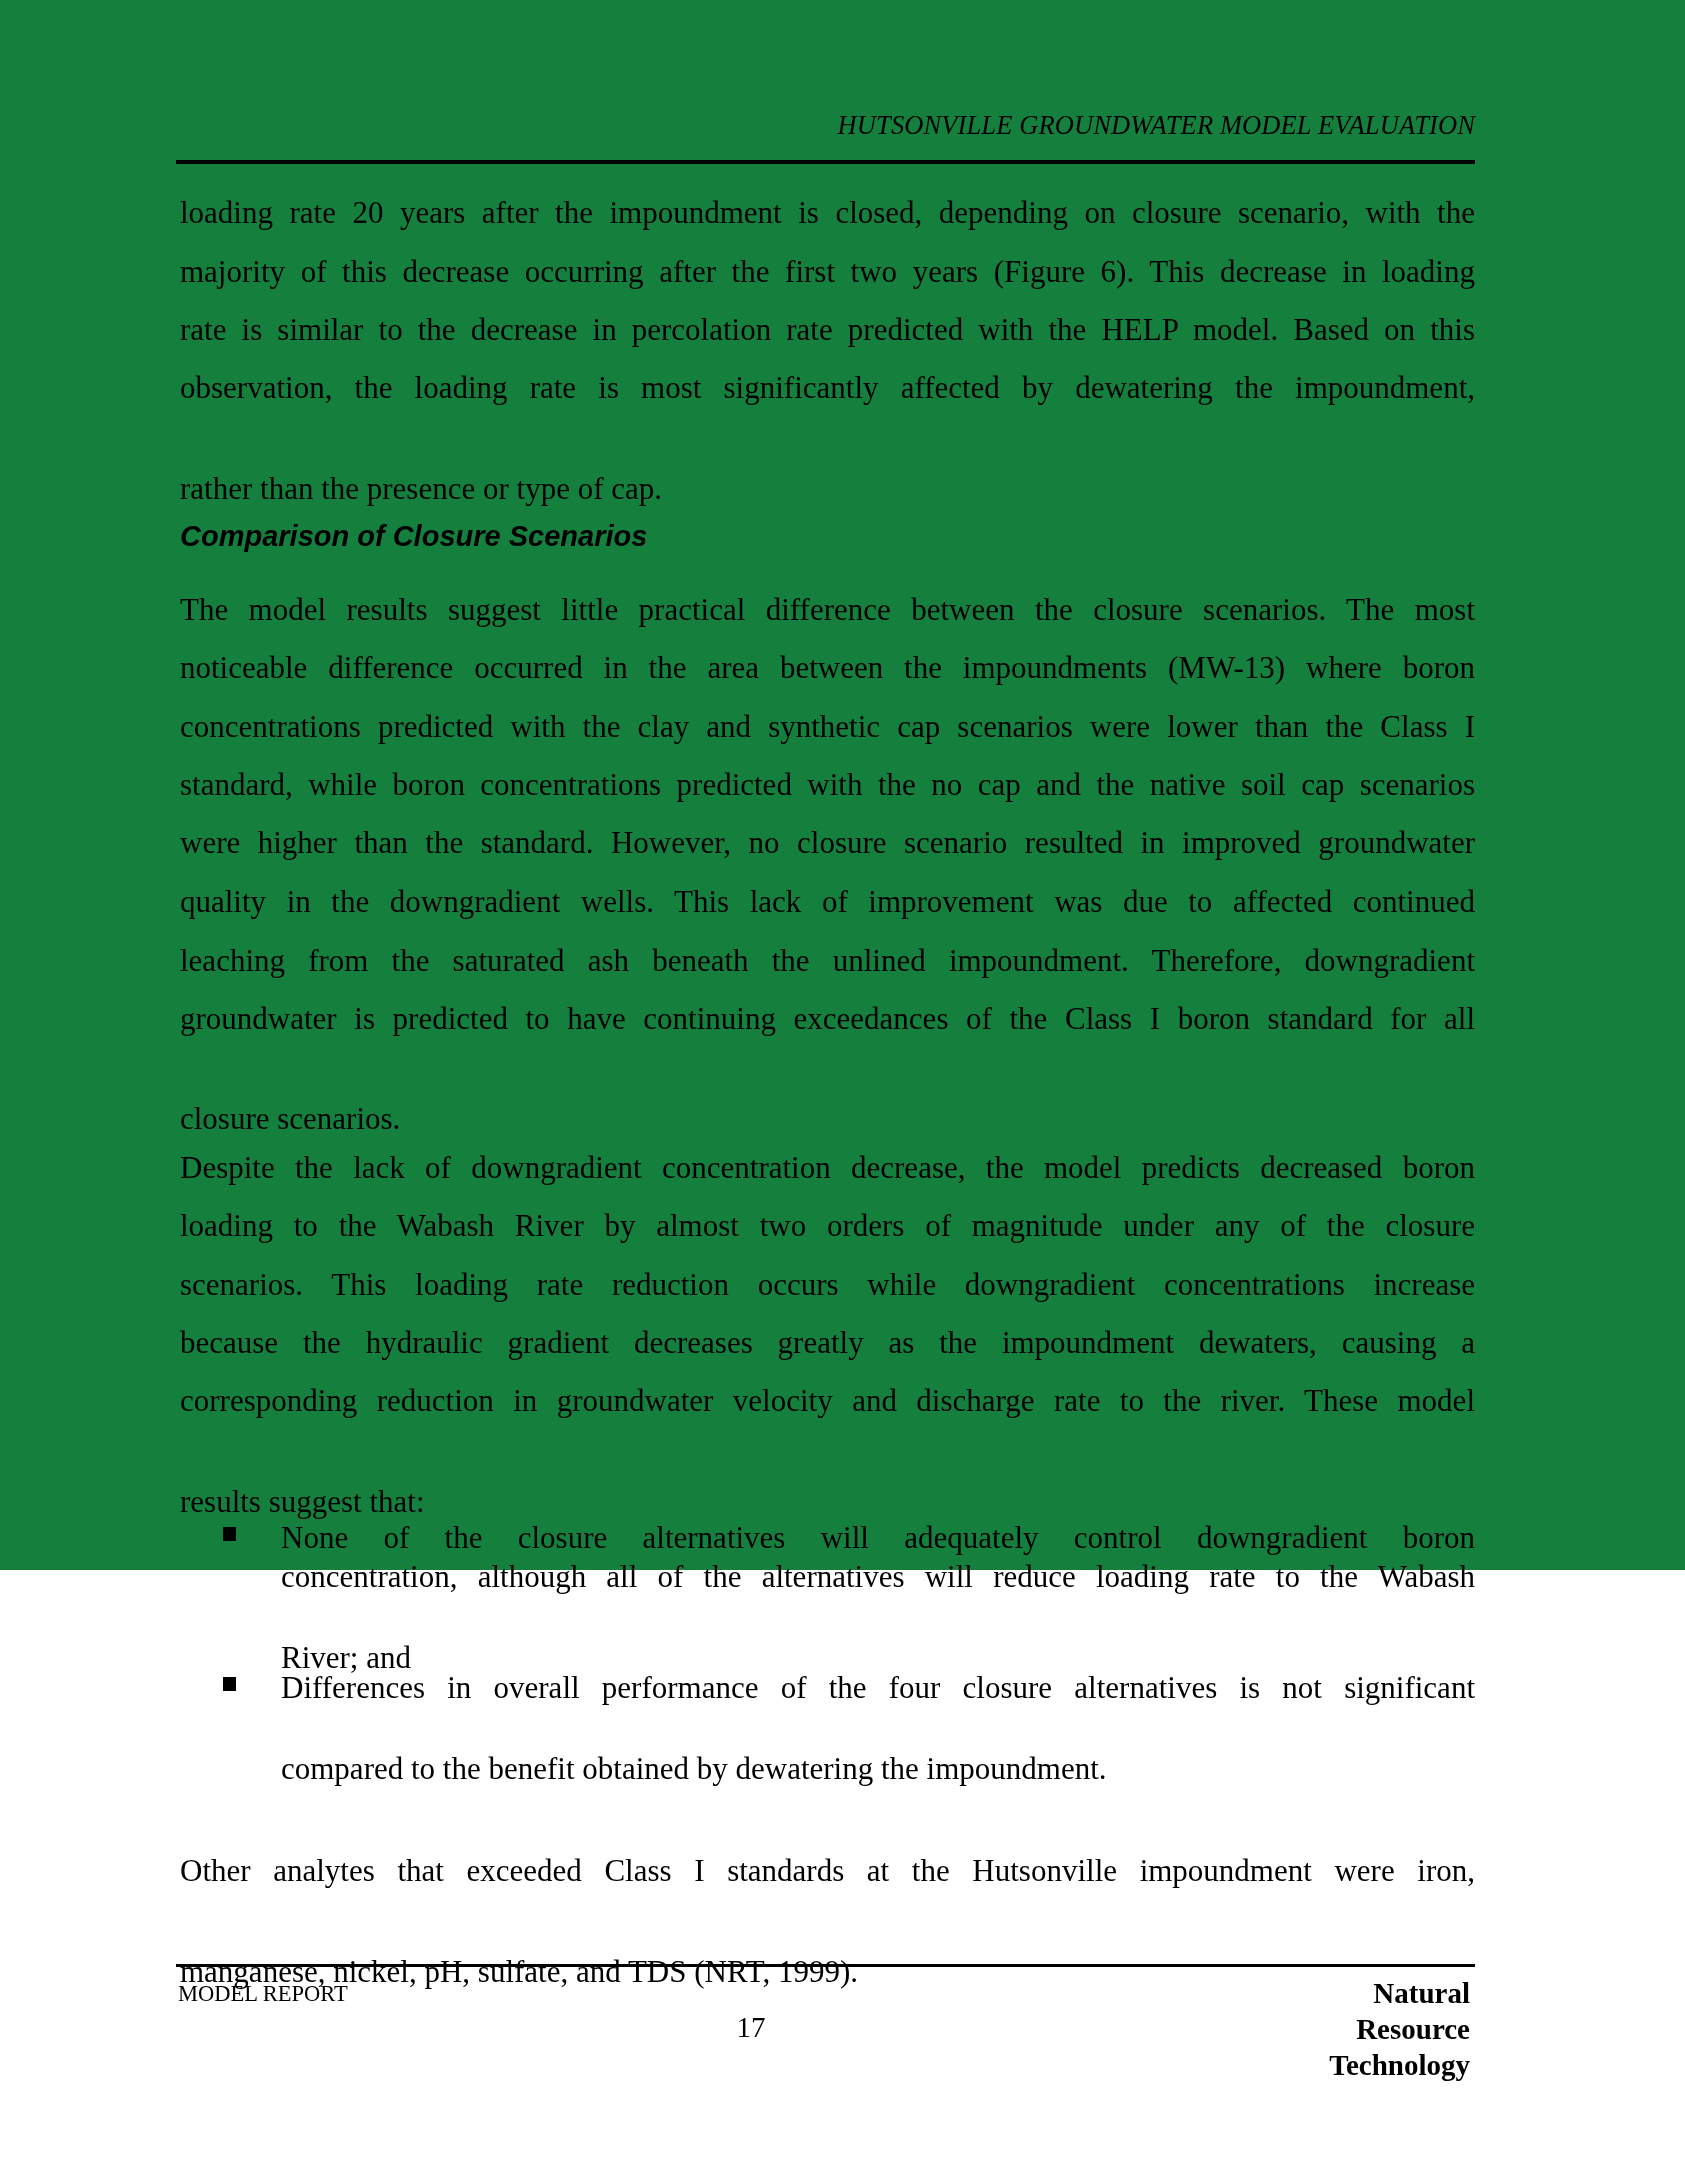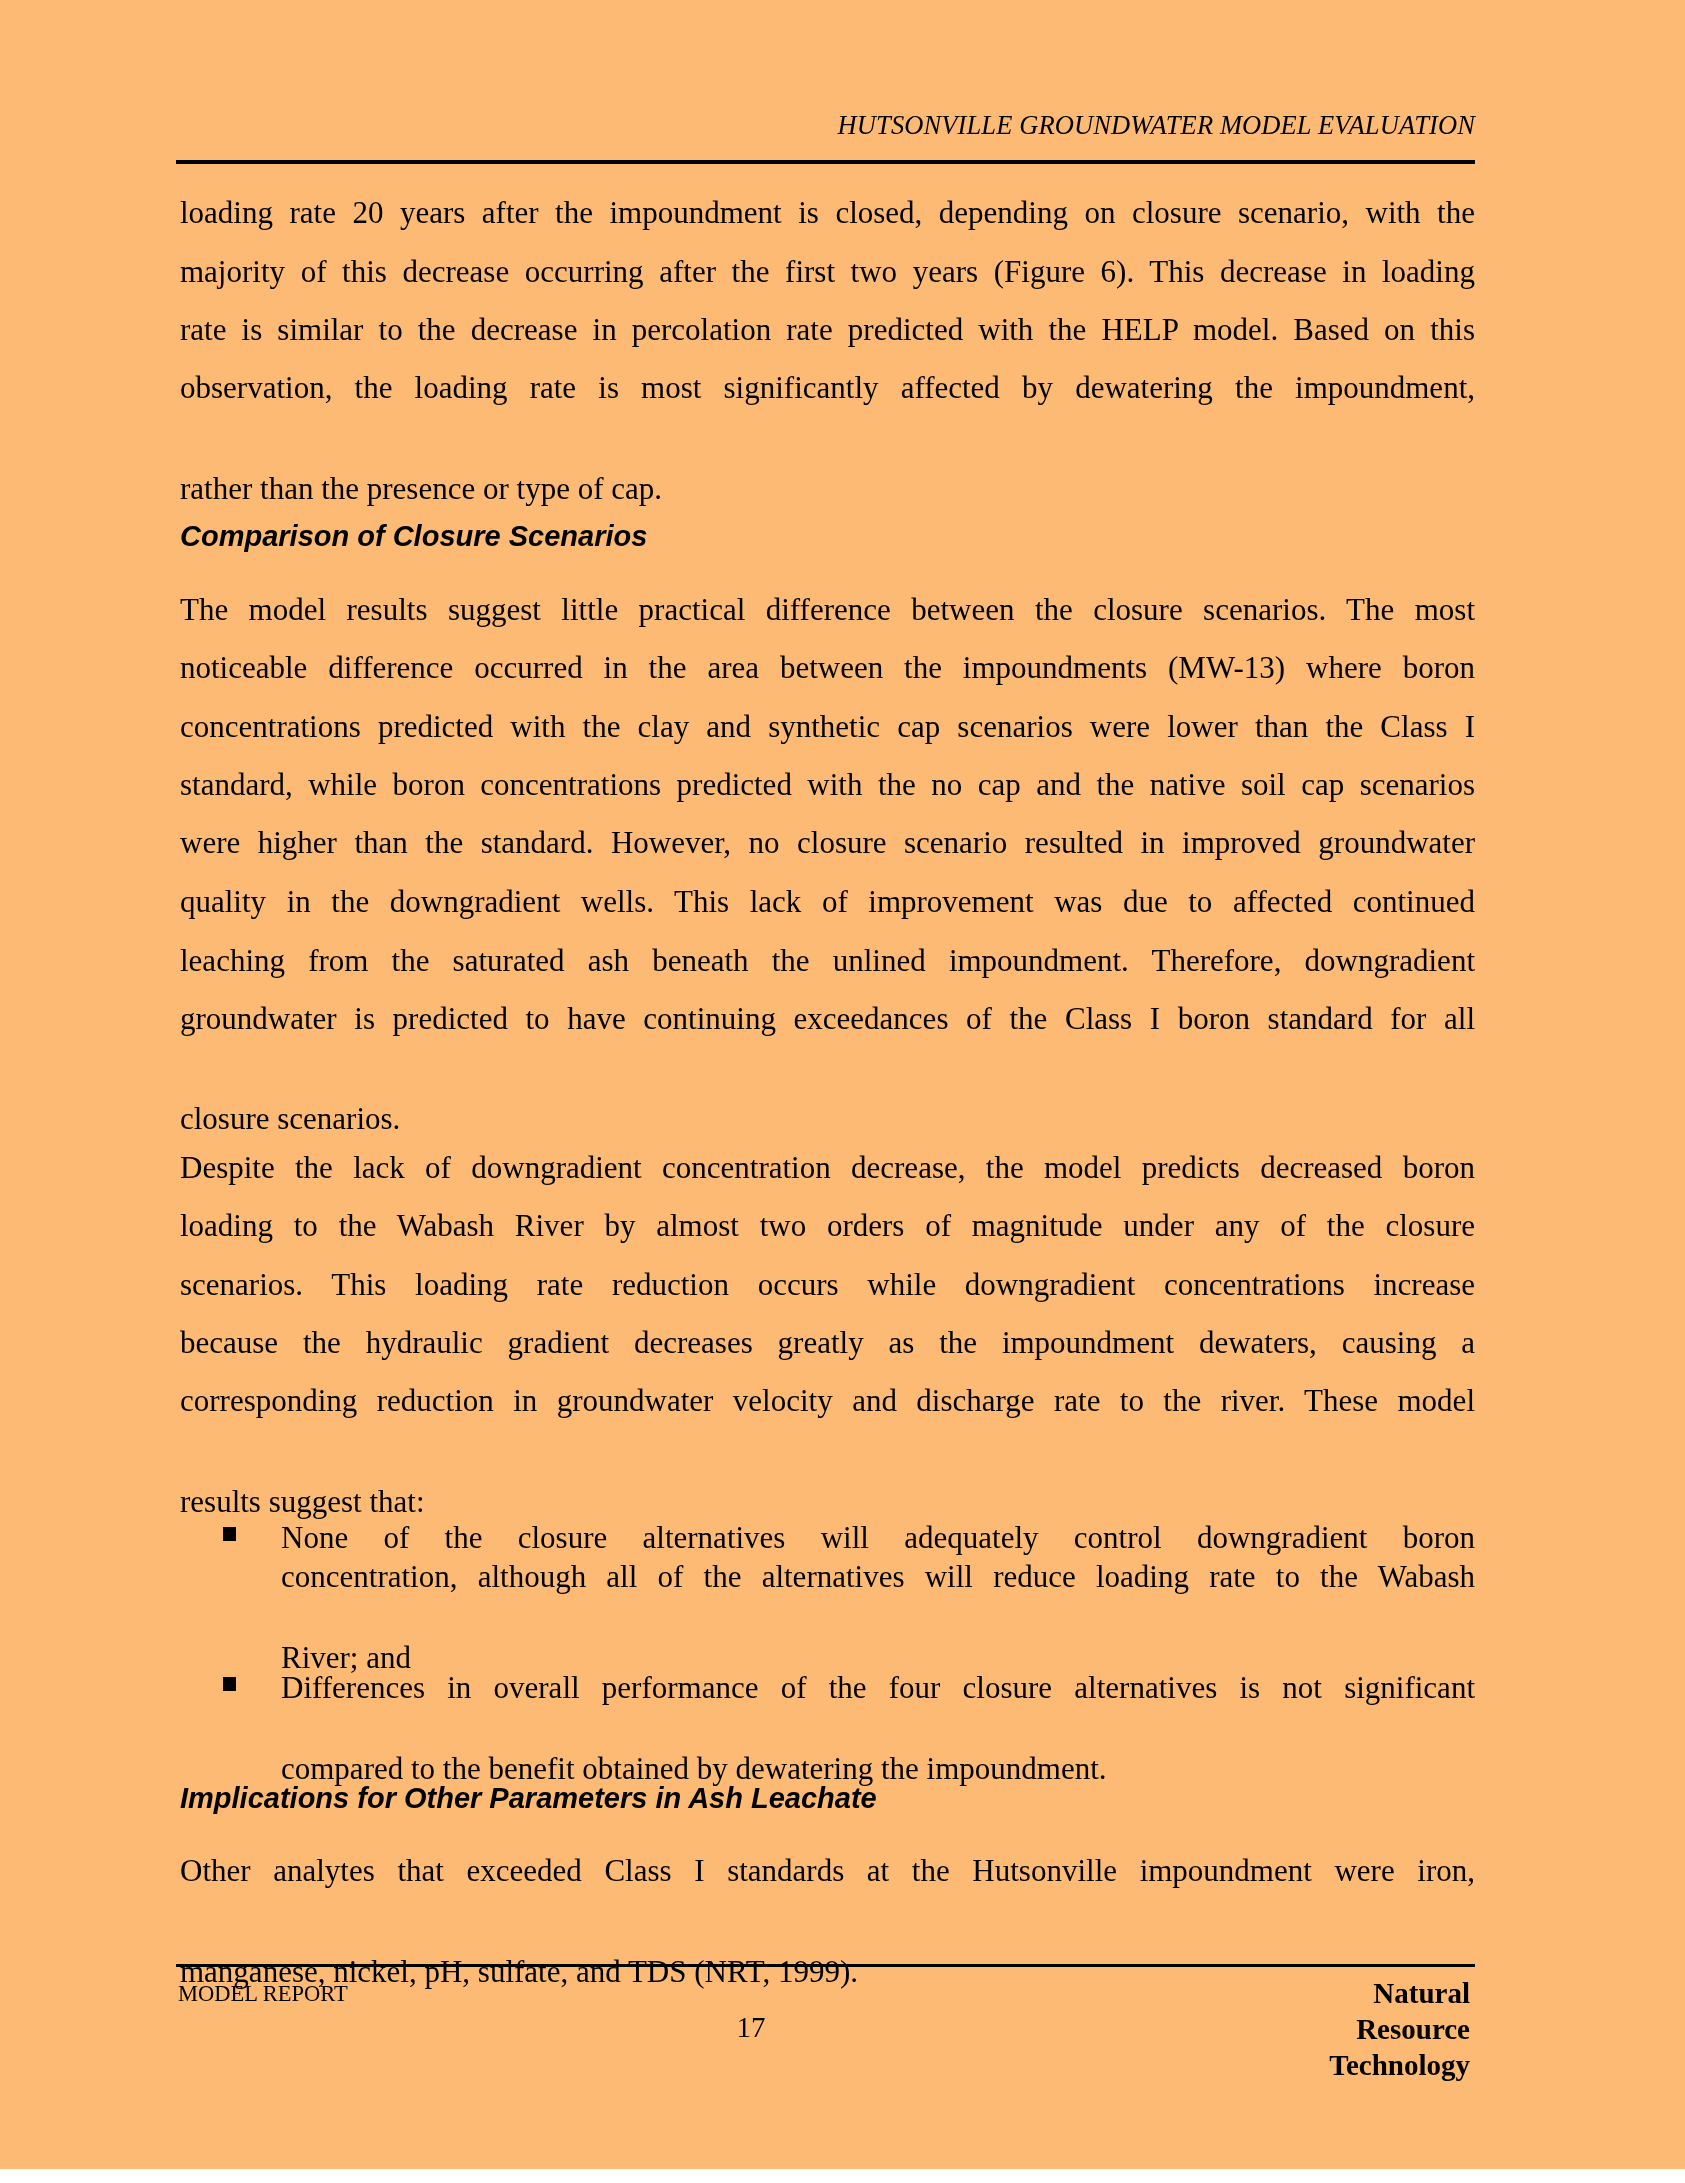--- a/index.html
+++ b/index.html
@@ -1,17 +1,17 @@
 <!DOCTYPE html>
 <html style="font-size:10.6px"><head>
 <meta charset="utf-8">
 <style>
   html, body { margin: 0; padding: 0; background: #ffffff; }
   body { width: 1685px; height: 2183px; position: relative; overflow: hidden; color: #000; }
-  .page { position: absolute; left: 0; top: 0; width: 1685px; height: 2169px; background: #fdba74; }
+  .page { position: absolute; left: 0; top: 0; width: 1685px; height: 1570px; background: #15803d; }
   .hdr-title {
     position: absolute; left: 768px; width: 707px; top: 109px;
     font-family: "Liberation Serif", serif; font-style: italic; font-size: 26.5px;
     text-align: right; line-height: 32px; white-space: nowrap; letter-spacing: 0.1px;
   }
   .rule { position: absolute; left: 176px; width: 1299px; background: #000; }
   .rule.top { top: 160px; height: 4px; }
   .rule.bottom { top: 1964px; height: 2.6px; }
   .line {
     position: absolute; left: 180px; width: 1295px; height: 40px;
@@ -86,21 +86,20 @@
       <div class="line bline" style="top:1557px">concentration, although all of the alternatives will reduce loading rate to the Wabash</div>
       <div class="line bline last" style="top:1596px">River; and</div>
     </div>
     <div>
       <div class="bullet-sq" style="top:1677px"></div>
       <div class="line bline" style="top:1668px">Differences in overall performance of the four closure alternatives is not significant</div>
       <div class="line bline last" style="top:1707px">compared to the benefit obtained by dewatering the impoundment.</div>
     </div>
   </div>
 
-  <div class="heading" style="top:1780px">Implications for Other Parameters in Ash Leachate</div>
 
   <div>
     <div class="line" style="top:1851px">Other analytes that exceeded Class I standards at the Hutsonville impoundment were iron,</div>
     <div class="line last" style="top:1910px">manganese, nickel, pH, sulfate, and TDS (NRT, 1999).</div>
   </div>
 
   <div class="rule bottom"></div>
   <div class="ftr-left">MODEL REPORT</div>
   <div class="ftr-page">17</div>
   <div class="ftr-brand">

